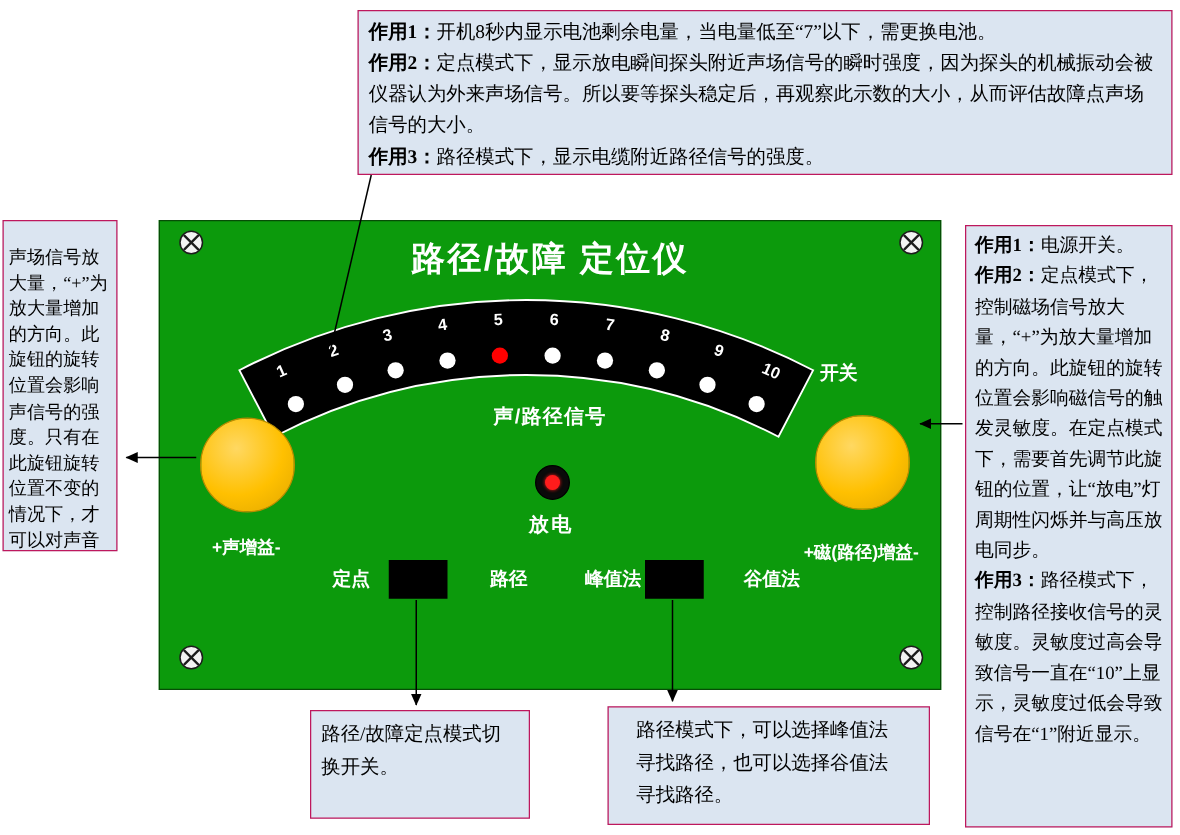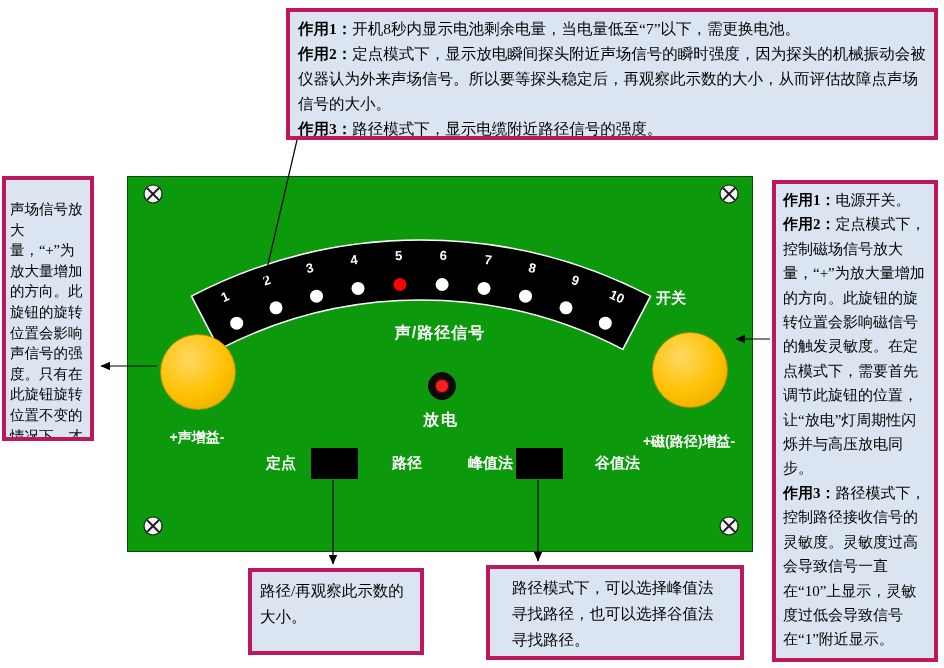--- a/index.html
+++ b/index.html
@@ -1,20 +1,20 @@
 <!DOCTYPE html>
 <html style="--panel-green: #0c9a0c; --knob-yellow: #ffc000; --red-dot: #ff0000; --led-red: #ff1c1c; --callout-bg: #dbe5f1; --band-black: #000000;"><head>
 <meta charset="utf-8">
 <style>
   html,body{margin:0;padding:0;background:#ffffff;}
   .canvas{position:relative;width:944px;height:668px;background:#ffffff;overflow:hidden;
           font-family:"Liberation Sans","DejaVu Sans",sans-serif;}
 
   
-  .callout{position:absolute;background:var(--callout-bg,#dbe5f1);border:4px solid #be185d;
+  .callout{position:absolute;background:var(--callout-bg,#dbe5f1);border:1px solid #be185d;
            box-sizing:border-box;color:#000;overflow:hidden;
            font-family:"Liberation Serif","DejaVu Serif",serif;z-index:2;}
   .callout .para{margin:0;}
   .callout .para b{font-weight:bold;}
   .callout-top{left:286px;top:8px;width:652px;height:132px;font-size:15.5px;line-height:25px;padding:4px 8px;}
   .callout-left{left:2px;top:176px;width:92px;height:265px;font-size:14.5px;line-height:20.6px;padding:19px 4px;}
   .callout-right{left:772px;top:180px;width:166px;height:482px;font-size:15px;line-height:24.4px;padding:4px 7px;}
   .callout-bl{left:248px;top:568px;width:176px;height:87px;font-size:15.5px;line-height:26px;padding:6px 8px;}
   .callout-br{left:486px;top:565px;width:258px;height:95px;font-size:15.5px;line-height:26px;padding:6px 22px;}
 
@@ -87,21 +87,21 @@
     </div>
   <div class="callout callout-left">
       <div class="para">声场信号放大量，“+”为放大量增加的方向。此旋钮的旋转位置会影响声信号的强度。只有在此旋钮旋转位置不变的情况下，才可以对声音信号强度进行比较。</div>
     </div>
   <div class="callout callout-right">
       <div class="para"><b>作用1：</b>电源开关。</div>
       <div class="para"><b>作用2：</b>定点模式下，控制磁场信号放大量，“+”为放大量增加的方向。此旋钮的旋转位置会影响磁信号的触发灵敏度。在定点模式下，需要首先调节此旋钮的位置，让“放电”灯周期性闪烁并与高压放电同步。</div>
       <div class="para"><b>作用3：</b>路径模式下，控制路径接收信号的灵敏度。灵敏度过高会导致信号一直在“10”上显示，灵敏度过低会导致信号在“1”附近显示。</div>
     </div>
   <div class="callout callout-bl">
-      <div class="para">路径/再观察此示数的大小。</div>
+      <div class="para">路径/故障定点模式切换开关。</div>
     </div>
   <div class="callout callout-br">
       <div class="para">路径模式下，可以选择峰值法寻找路径，也可以选择谷值法寻找路径。</div>
     </div>
 
   <div class="panel">
     <svg class="panel-svg" viewBox="0 0 626 376">
 
       <g class="screw" transform="translate(25,17)">
         <circle r="9"></circle>
@@ -143,20 +143,21 @@
           <text x="360.1" y="82.7" transform="rotate(8.0 360.1 82.7)" class="scale-num">7</text>
           <circle cx="397.5" cy="119.2" r="6.5" fill="#ffffff"></circle>
           <text x="404.2" y="91.0" transform="rotate(13.3 404.2 91.0)" class="scale-num">8</text>
           <circle cx="438.0" cy="130.8" r="6.5" fill="#ffffff"></circle>
           <text x="447.3" y="103.4" transform="rotate(18.7 447.3 103.4)" class="scale-num">9</text>
           <circle cx="477.3" cy="146.2" r="6.5" fill="#ffffff"></circle>
           <text x="489.0" y="119.7" transform="rotate(24.0 489.0 119.7)" class="scale-num">10</text>
         </g>
     </svg>
 
+    <div class="device-title">路径/故障 定位仪</div>
     <div class="meter-label">声/路径信号</div>
     <div class="power-label">开关</div>
 
     <div class="led">
         <div class="led-core"></div>
       </div>
     <div class="led-label">放电</div>
 
     <div class="knob knob-left"></div>
     <div class="knob knob-right"></div>

